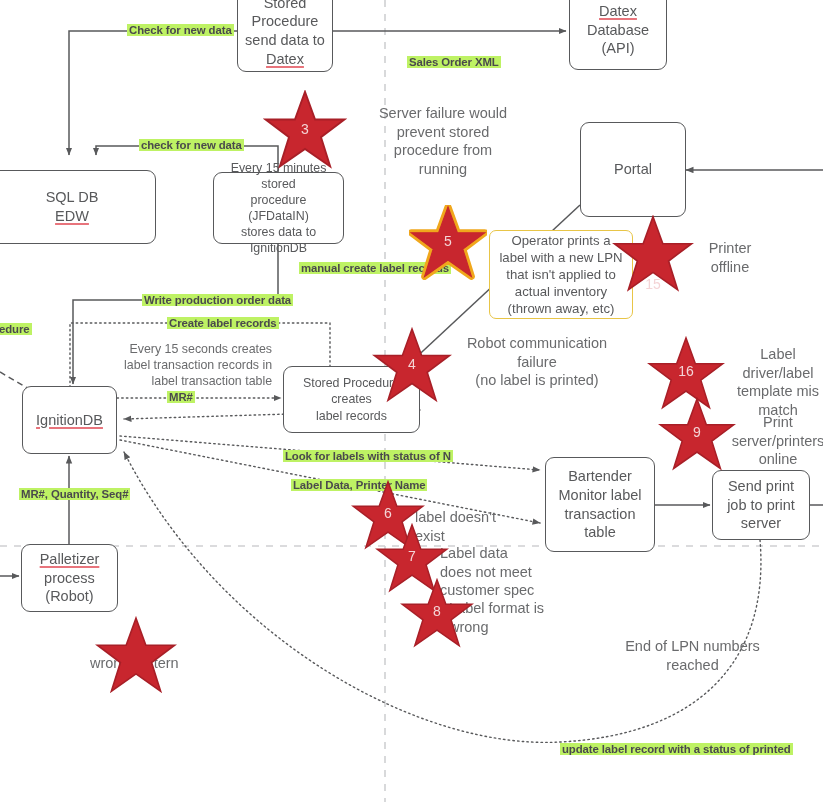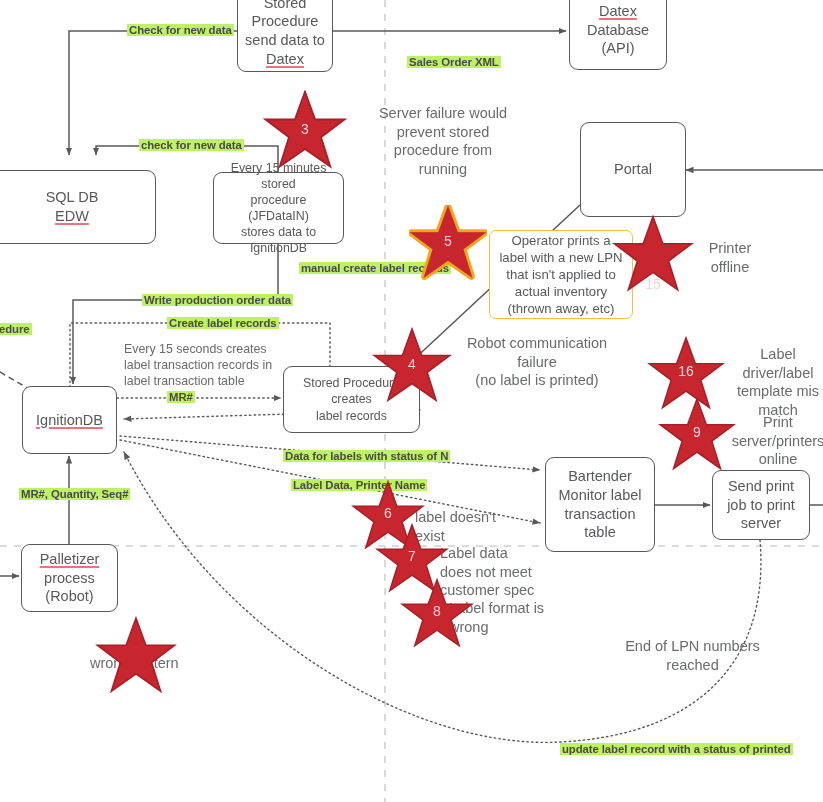--- a/index.html
+++ b/index.html
@@ -70,21 +70,21 @@
     background: #bef264;
     white-space: nowrap;
     padding: 0 2px;
     z-index: 5;
     letter-spacing: -0.1px;
   }
   .free-note {
     position: absolute;
     font-size: 12.4px;
     color: #6a6b6d;
-    text-align: left;
+    text-align: right;
     line-height: 1.3;
     white-space: nowrap;
     z-index: 3;
   }
   .star-wrap {
     position: absolute;
     z-index: 8;
   }
   .star-wrap svg { display: block; }
   .star-num {
@@ -250,21 +250,21 @@
   </div>
 
   <div class="edge-label" style="left:127px; top:24px;">Check for new data</div>
   <div class="edge-label" style="left:407px; top:24px;margin-top:32px;">Sales Order XML</div>
   <div class="edge-label" style="left:139px; top:139px;">check for new data</div>
   <div class="edge-label" style="left:299px; top:262px;">manual create label records</div>
   <div class="edge-label" style="left:114px; top:294px;margin-left:28px;">Write production order data</div>
   <div class="edge-label" style="left:167px; top:317px;">Create label records</div>
   <div class="edge-label" style="left:-3px; top:323px;">edure</div>
   <div class="edge-label" style="left:167px; top:391px;">MR#</div>
-  <div class="edge-label" style="left:283px; top:450px;">Data for labels with status of N</div>
+  <div class="edge-label" style="left:283px; top:450px;">Look for labels with status of N</div>
   <div class="edge-label" style="left:291px; top:479px;">Label Data, Printer Name</div>
   <div class="edge-label" style="left:19px; top:488px;text-align:right;">MR#, Quantity, Seq#</div>
   <div class="edge-label" style="left:560px; top:743px;">update label record with a status of printed</div>
 
   <div class="free-note" style="left:124px; top:341px; white-space:pre-line;">Every 15 seconds creates
 label transaction records in
 label transaction table</div>
 
   <div class="star-wrap" style="left:263px; top:90px; width:84px; height:80px;">
     <svg width="84" height="80" viewBox="0 0 100 95">

